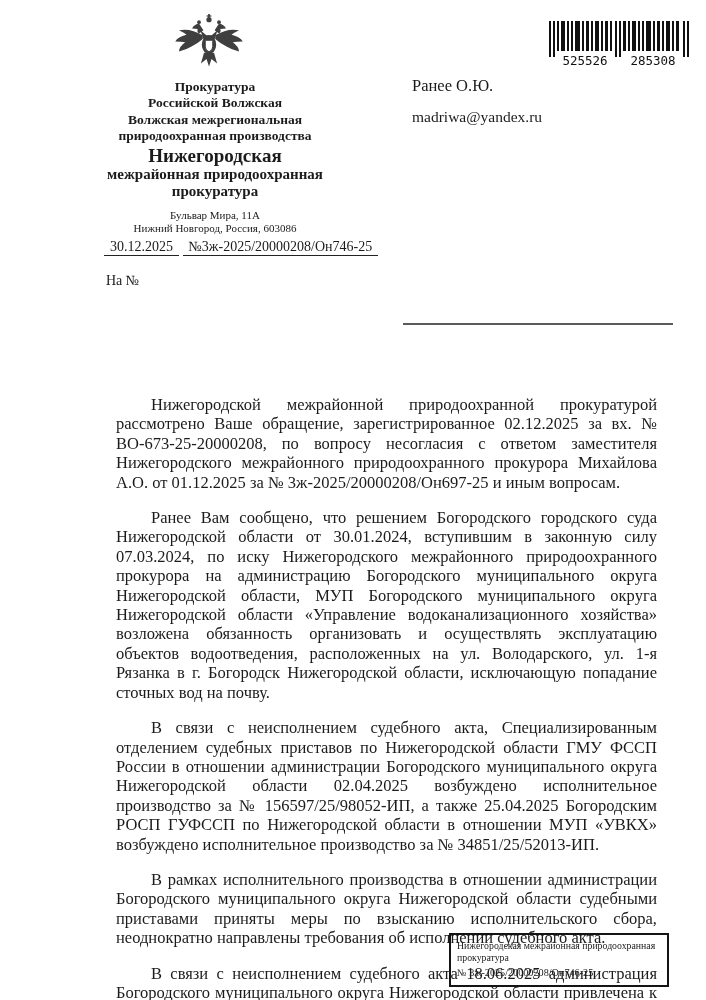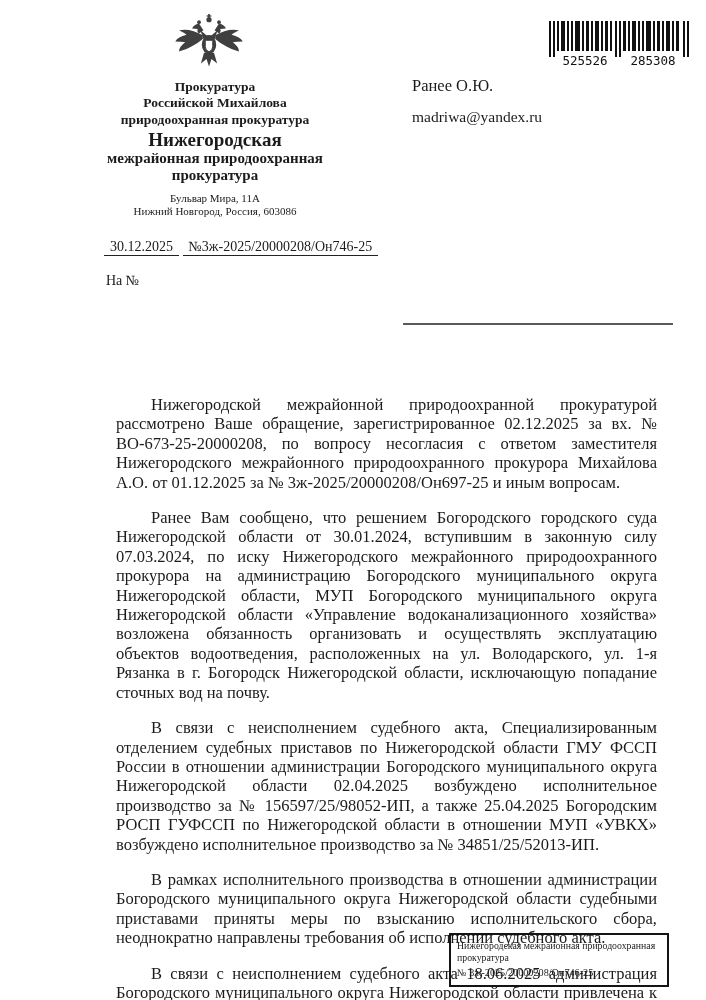--- a/index.html
+++ b/index.html
@@ -65,22 +65,23 @@
         <path d="M52 62 L47 79 L56 72 L60 84 L64 72 L73 79 L68 62 Z"></path>
       </g>
 
       <path d="M54 42 h12 v10 q0 6 -6 8.5 q-6 -2.5 -6 -8.5 z" fill="#ffffff" stroke="#3f3f3f" stroke-width="1.6"></path>
     </svg>
   </div>
 
   <div class="letterhead">
     <div class="lh-top">
         <div>Прокуратура</div>
-        <div>Российской Михайлова</div>
-        <div>природоохранная прокуратура</div>
+        <div>Российской Волжская</div>
+        <div>Волжская межрегиональная</div>
+        <div>природоохранная производства</div>
       </div>
     <div class="lh-main">Нижегородская</div>
     <div class="lh-sub">
         <div>межрайонная природоохранная</div>
         <div>прокуратура</div>
       </div>
     <div class="lh-addr">
         <div>Бульвар Мира, 11А</div>
         <div>Нижний Новгород, Россия, 603086</div>
       </div>

